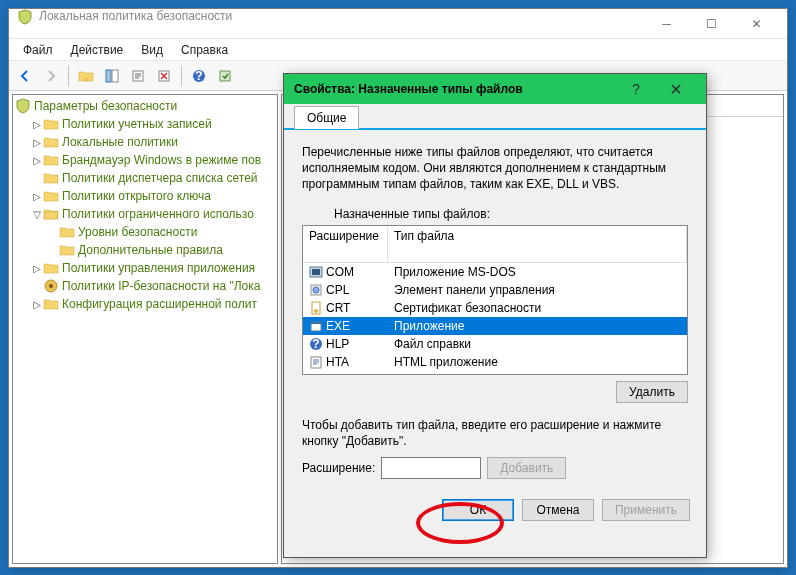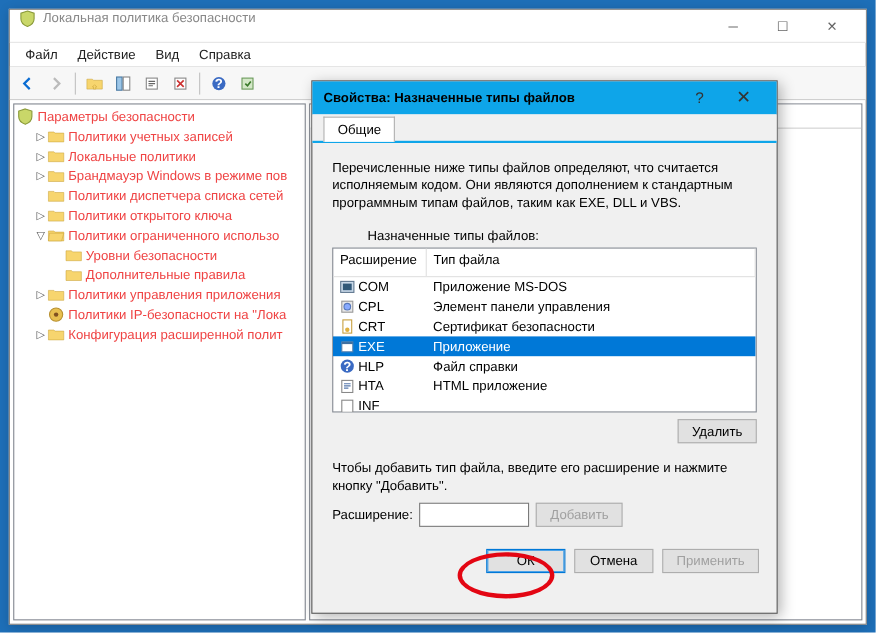--- a/index.html
+++ b/index.html
@@ -17,48 +17,48 @@
 
 .toolbar { height: 30px; display: flex; align-items: center; padding: 0 4px; gap: 2px; border-bottom: 1px solid #d0d0d0; background: #f7f7f7; }
 .tool-btn { width: 24px; height: 24px; display: flex; align-items: center; justify-content: center; border: 1px solid transparent; }
 .tool-sep { width: 1px; height: 20px; background: #c0c0c0; margin: 0 3px; }
 
 .content { display: flex; height: calc(100% - 82px); }
 .tree-panel { width: 266px; border: 1px solid #828790; margin: 3px 0 3px 3px; background: #fff; overflow: auto; padding: 2px; }
 .tree-node { display: flex; align-items: center; height: 18px; white-space: nowrap; }
 .tree-toggle { width: 12px; text-align: center; color: #555; font-size: 10px; cursor: pointer; }
 .tree-icon { width: 16px; height: 16px; margin-right: 3px; flex-shrink: 0; }
-.tree-label { color: #ef4444; }
+.tree-label { color: #4d7c0f; }
 .indent-0 { padding-left: 0; }
 .indent-1 { padding-left: 16px; }
 .indent-2 { padding-left: 32px; }
 
 .list-panel { flex: 1; border: 1px solid #828790; margin: 3px; background: #fff; overflow: hidden; }
 .list-header { height: 22px; border-bottom: 1px solid #d0d0d0; display: flex; align-items: center; padding: 0 4px; background: #fff; }
 .list-col { padding: 0 4px; }
 .list-body { padding: 2px; }
 .list-row { display: flex; align-items: center; height: 18px; }
 .list-row .row-icon { width: 16px; height: 16px; margin-right: 4px; }
 
 
 .dialog { position: absolute; left: 283px; top: 73px; width: 424px; height: 485px; background: #f0f0f0; border: 1px solid #555; box-shadow: 3px 3px 12px rgba(0,0,0,0.3); }
-.dialog-titlebar { height: 30px; background: #0ea5e9; display: flex; align-items: center; padding: 4px 10px; }
+.dialog-titlebar { height: 30px; background: #22c55e; display: flex; align-items: center; padding: 4px 10px; }
 .dialog-title { flex: 1; font-weight: 600; color: #000; }
 .dlg-help, .dlg-close { width: 40px; height: 30px; display: flex; align-items: center; justify-content: center; color: #333; font-size: 14px; }
 .dlg-close { font-size: 16px; }
 
 .tabstrip { height: 26px; display: flex; align-items: flex-end; padding: 4px 10px 0; border-bottom: 2px solid #0ea5e9; background: #f0f0f0; }
 .tab { padding: 4px 12px; background: #fff; border: 1px solid #aeaeae; border-bottom: none; position: relative; top: 1px; }
 
 .dialog-body { padding: 14px 18px 10px; }
 .desc { color: #000; line-height: 1.35; margin-bottom: 14px; }
 .section-label { margin-bottom: 4px; margin-left: 32px; }
 
 .file-list { border: 1px solid #828790; background: #fff; height: 150px; display: flex; flex-direction: column; }
-.fl-header { display: flex; height: 26px; border-bottom: 1px solid #e0e0e0; }
+.fl-header { display: flex; height: 37px; border-bottom: 1px solid #e0e0e0; }
 .fl-col { padding: 3px 6px; border-right: 1px solid #e0e0e0; }
 .fl-col.ext { width: 85px; }
 .fl-col.type { flex: 1; }
 .fl-body { flex: 1; overflow-y: scroll; }
 .fl-row { display: flex; height: 18px; align-items: center; }
 .fl-row.selected { background: #0078d7; color: #fff; }
 .fl-row.selected .fl-cell { color: #fff; }
 .fl-cell { padding: 0 6px; display: flex; align-items: center; overflow: hidden; white-space: nowrap; }
 .fl-cell.ext { width: 85px; }
 .fl-cell.type { flex: 1; }

